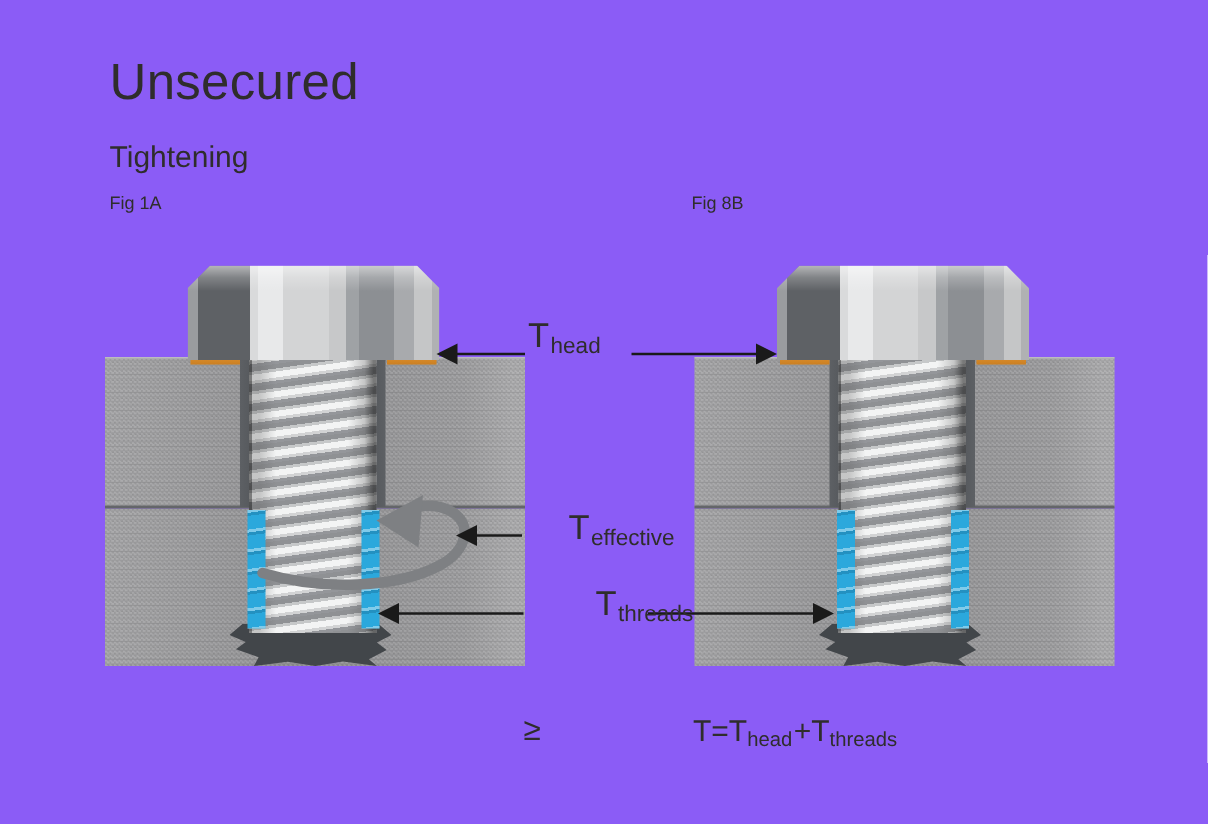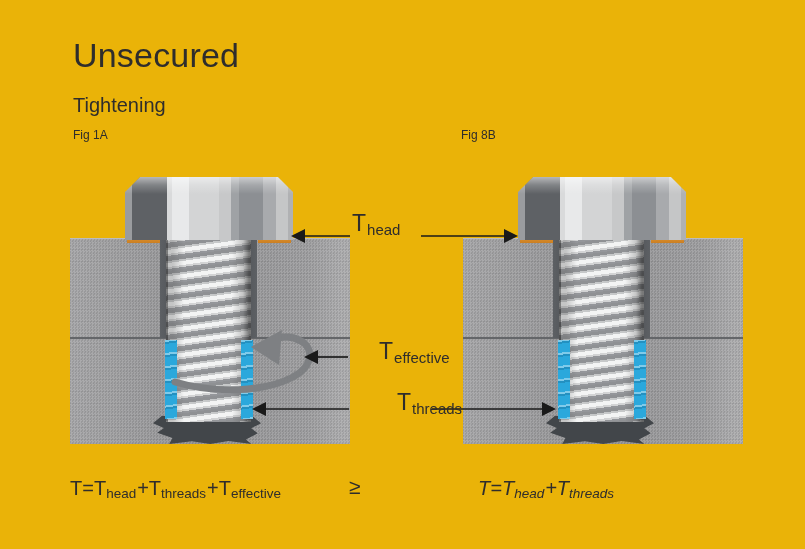--- a/index.html
+++ b/index.html
@@ -1,16 +1,16 @@
 <!DOCTYPE html>
 <html style="--washer-orange: #E6962F; --thread-blue: #2BA8DC; --plate-gray: #9B9B9D; --hole-gray: #46494D; --tip-gray: #42464A; --rotation-arrow-gray: #7E8083; --text-color: #2F2D2C; --arrow-black: #1A1A1A;"><head>
 <meta charset="utf-8">
 <style>
   html,body{margin:0;padding:0;background:#fff;}
-  #page{position:relative;width:805px;height:549px;background:#eab308;overflow:hidden;
+  #page{position:relative;width:805px;height:549px;background:#8b5cf6;overflow:hidden;
         font-family:"Liberation Sans",sans-serif;color:var(--text-color,#2f2d2c);}
 
   
   #title{position:absolute;left:73px;top:36px;font-size:34px;font-weight:400;letter-spacing:0.2px;}
   .subtitle{position:absolute;top:94px;font-size:20px;font-weight:400;}
   .figlabel{position:absolute;top:128px;font-size:12px;}
   #subL,#figLblL{left:73px;} #subR,#figLblR{left:461px;}
 
   
   .fig{position:absolute;width:285px;height:270px;}
@@ -63,21 +63,21 @@
   #arrows polygon{fill:var(--arrow-black,#1a1a1a);}
 
   
   .tq{position:absolute;font-size:23px;color:var(--text-color,#2f2d2c);white-space:nowrap;}
   .tq .s{font-size:15px;position:relative;top:4px;margin-left:1px;}
   #lblHead{left:352px;top:210px;} #lblEff{left:352px;top:338px;margin-left:27px;} #lblThr{left:352px;top:389px;margin-left:45px;}
 
   
   .formula{position:absolute;top:477px;font-size:20px;white-space:nowrap;color:var(--text-color,#2f2d2c);}
   .formula .s{font-size:13.5px;position:relative;top:3px;margin-right:1px;}
-  #formulaLeft{left:70px;} #formulaRight{left:478px;font-style:italic;}
+  #formulaLeft{left:70px;} #formulaRight{left:462px;}
   #cmp{position:absolute;left:349px;top:475px;font-size:21px;color:var(--text-color,#2f2d2c);}
 </style>
 </head>
 <body>
 
 <div id="page">
 
   <div id="title">Unsecured</div>
   <div id="subL" class="subtitle">Tightening</div>
   <div id="figLblL" class="figlabel">Fig 1A</div>
@@ -135,21 +135,18 @@
     <g>
       <line x1="432" y1="409" x2="544" y2="409"></line>
       <polygon points="556,409 542,402 542,416"></polygon>
     </g>
   </svg>
 
   <div id="lblHead" class="tq"><span>T</span><span class="s">head</span></div>
   <div id="lblEff" class="tq"><span>T</span><span class="s">effective</span></div>
   <div id="lblThr" class="tq"><span>T</span><span class="s">threads</span></div>
 
-  <div id="formulaLeft" class="formula">
-    <span>T=T</span><span class="s">head</span><span>+T</span><span class="s">threads</span><span>+T</span><span class="s">effective</span>
-  </div>
   <div id="cmp">≥</div>
   <div id="formulaRight" class="formula">
     <span>T=T</span><span class="s">head</span><span>+T</span><span class="s">threads</span>
   </div>
 
 </div>
 
 </body></html>

